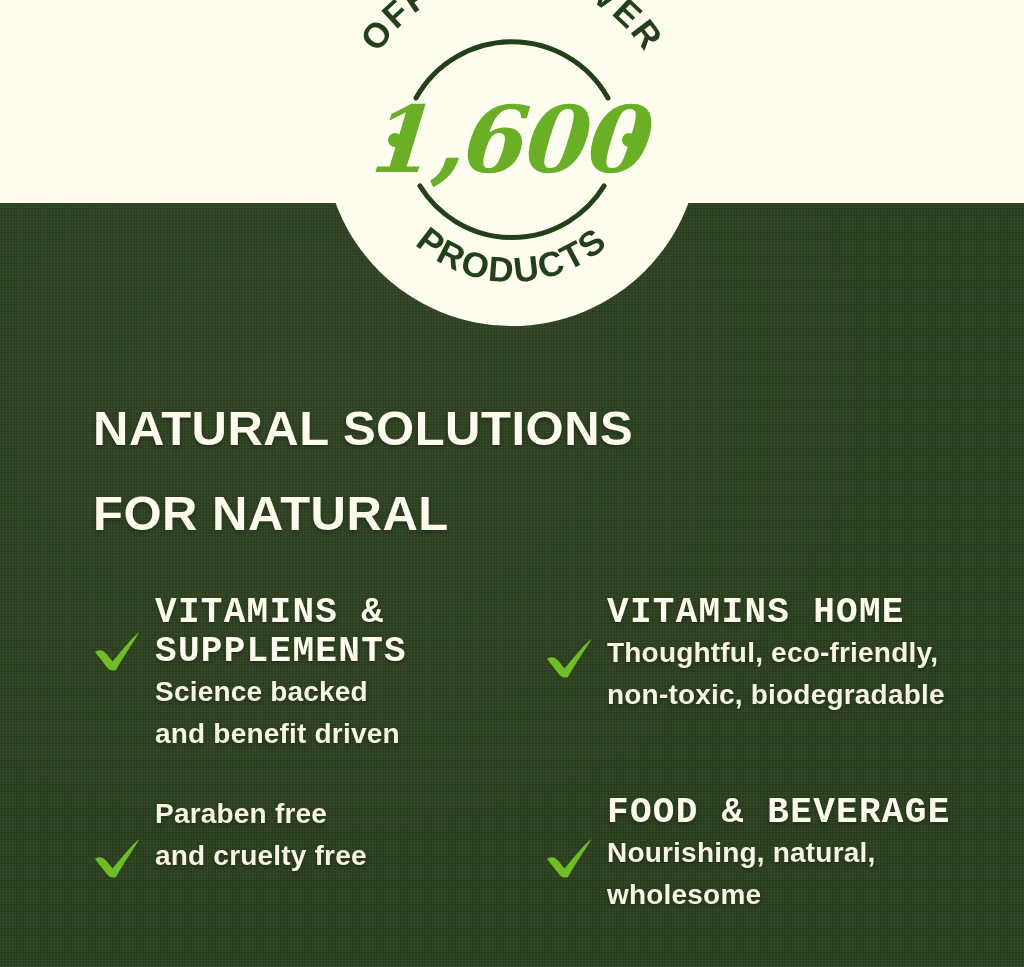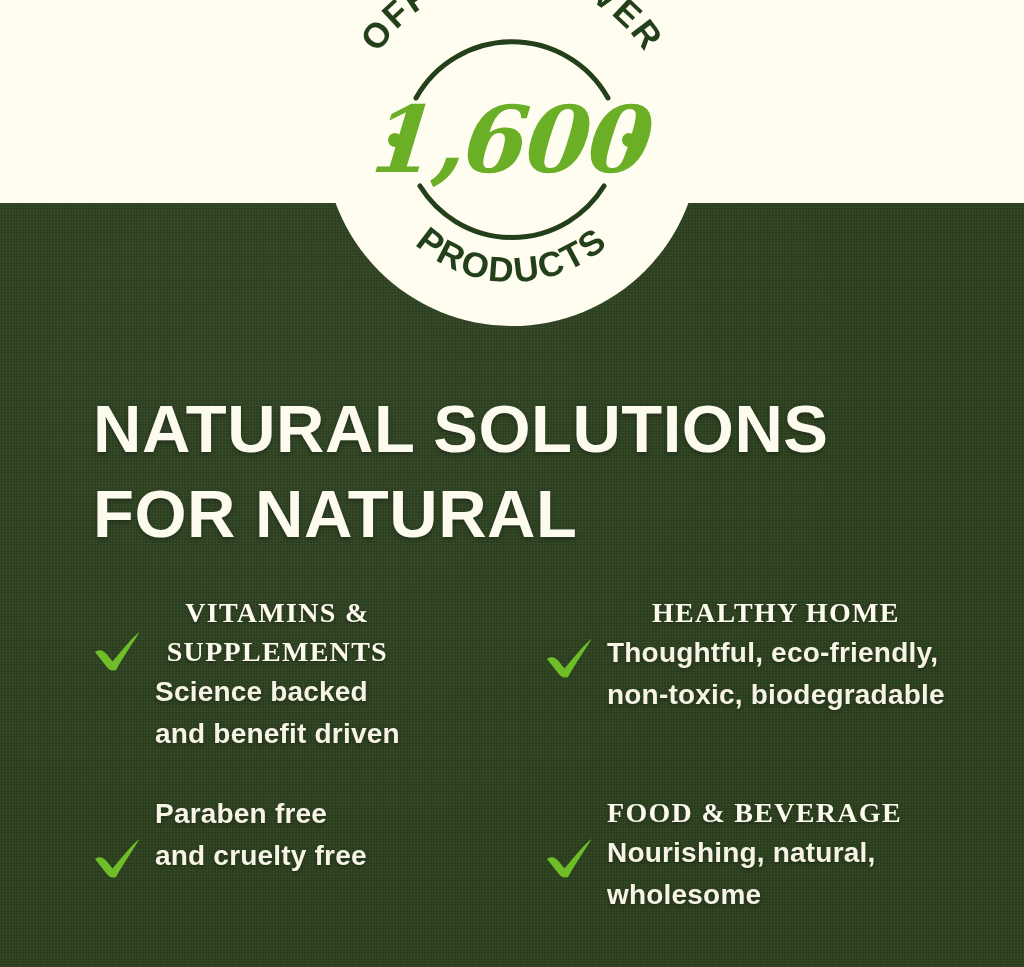--- a/index.html
+++ b/index.html
@@ -96,21 +96,21 @@
   }
 
   
   .headline {
     position:absolute;
     left:93px; top:386px;
     z-index:6;
     color:#fdfbee;
     font-family:"Liberation Sans", sans-serif;
     font-weight:700;
-    font-size:67px;
+    font-size:49px;
     line-height:85px;
     letter-spacing:0.5px;
     text-shadow:0 2px 5px rgba(0,0,0,0.33);
   }
   .headline div { white-space:nowrap; }
 
   
   .features {
     position:absolute;
     left:93px; top:593px;
@@ -135,28 +135,27 @@
   }
   .feature .check svg { display:block; }
 
   .feature.pos-second .check { padding-top:37px; }
   .feature.pos-first  .check { padding-top:44px; }
 
   .feature .body { padding-top:0; }
 
   .f-title {
     color:#fdfbee;
-    font-family:Liberation Serif, serif;
-    font-weight:700;
-    font-size:28px;
+    font-family:Liberation Mono, monospace;
+    font-weight:700;
+    font-size:36px;
     line-height:39px;
     letter-spacing:1.3px;
     text-shadow:0 2px 4px rgba(0,0,0,0.3);
     white-space:pre-line;
-    text-align:center;
   }
 
   .f-desc {
     color:#f7f4e6;
     font-family:"Liberation Sans", sans-serif;
     font-weight:700;
     font-size:28px;
     line-height:42px;
     letter-spacing:0.2px;
     text-shadow:0 2px 4px rgba(0,0,0,0.3);
@@ -222,21 +221,21 @@
     </div>
 
     <div class="feature pos-first">
       <div class="check">
         <svg width="50" height="42" viewBox="0 0 50 42">
           <path d="M2 22 C6 19, 10 20, 13.5 24 L19.5 31.5 C32 16.5, 40 7, 46.5 2
                    C42 10, 32 24, 23 40 C19 41.5, 16 40, 13 36 Z" fill="#6fbe28"></path>
         </svg>
       </div>
       <div class="body">
-        <div class="f-title">HEALTHY HOME</div>
+        <div class="f-title">VITAMINS HOME</div>
         <div class="f-desc">Thoughtful, eco-friendly,
 non-toxic, biodegradable</div>
       </div>
     </div>
 
     <div class="feature pos-first">
       <div class="check">
         <svg width="50" height="42" viewBox="0 0 50 42">
           <path d="M2 22 C6 19, 10 20, 13.5 24 L19.5 31.5 C32 16.5, 40 7, 46.5 2
                    C42 10, 32 24, 23 40 C19 41.5, 16 40, 13 36 Z" fill="#6fbe28"></path>

